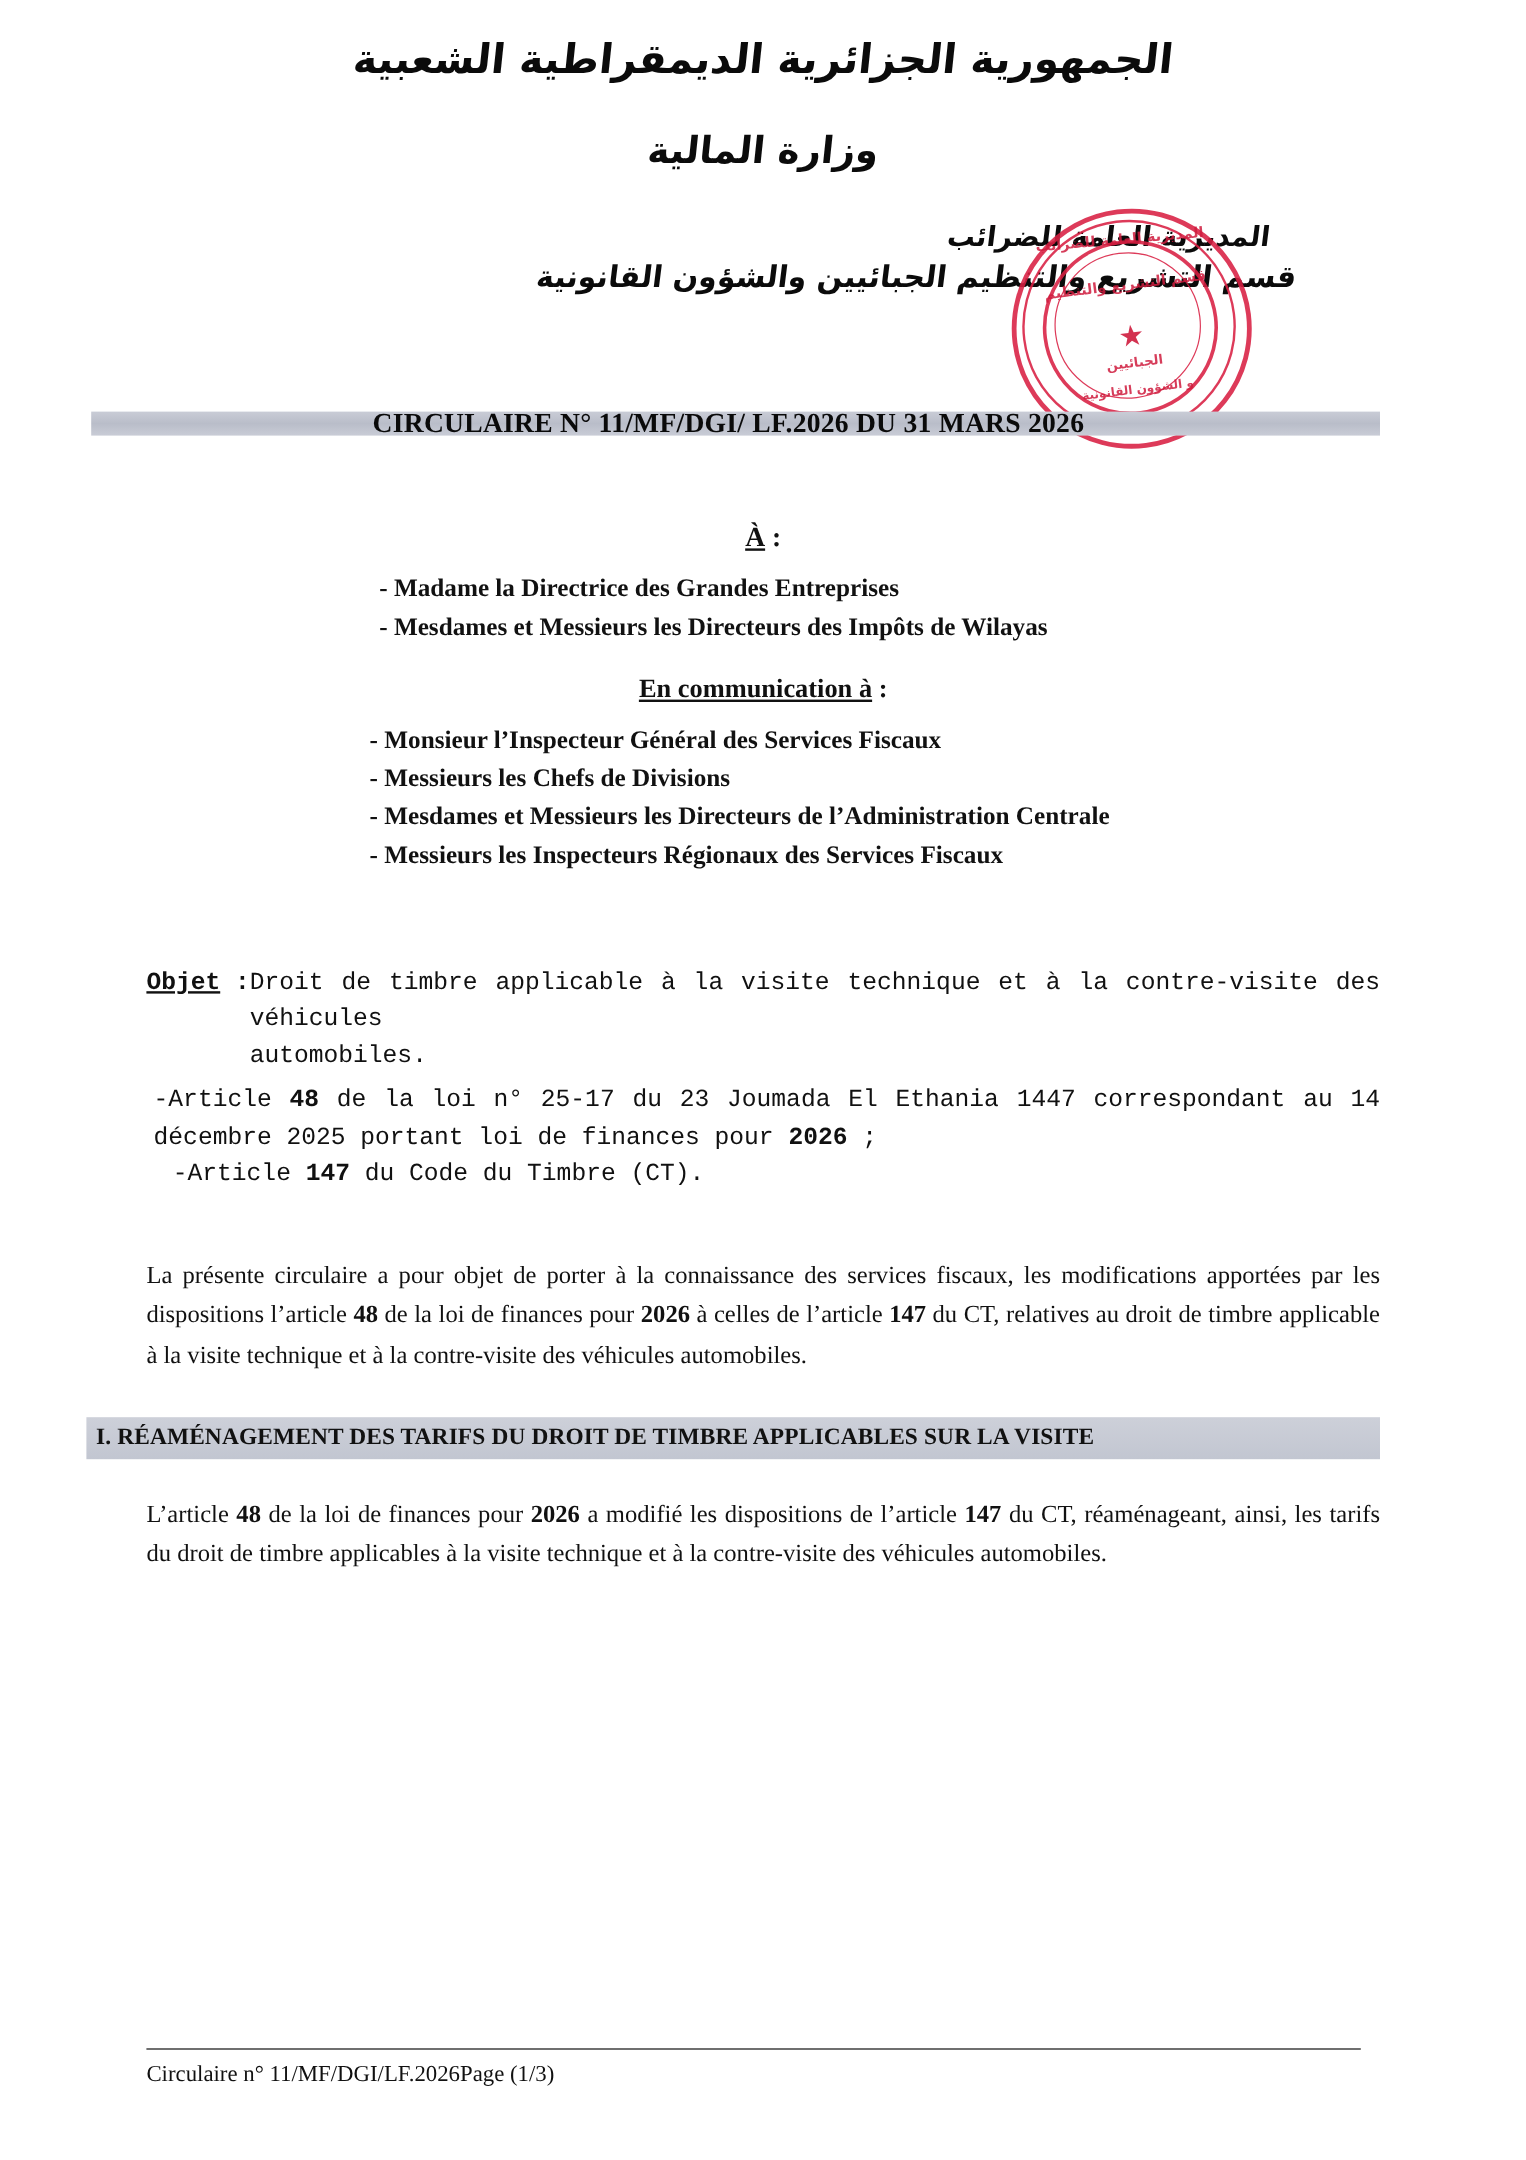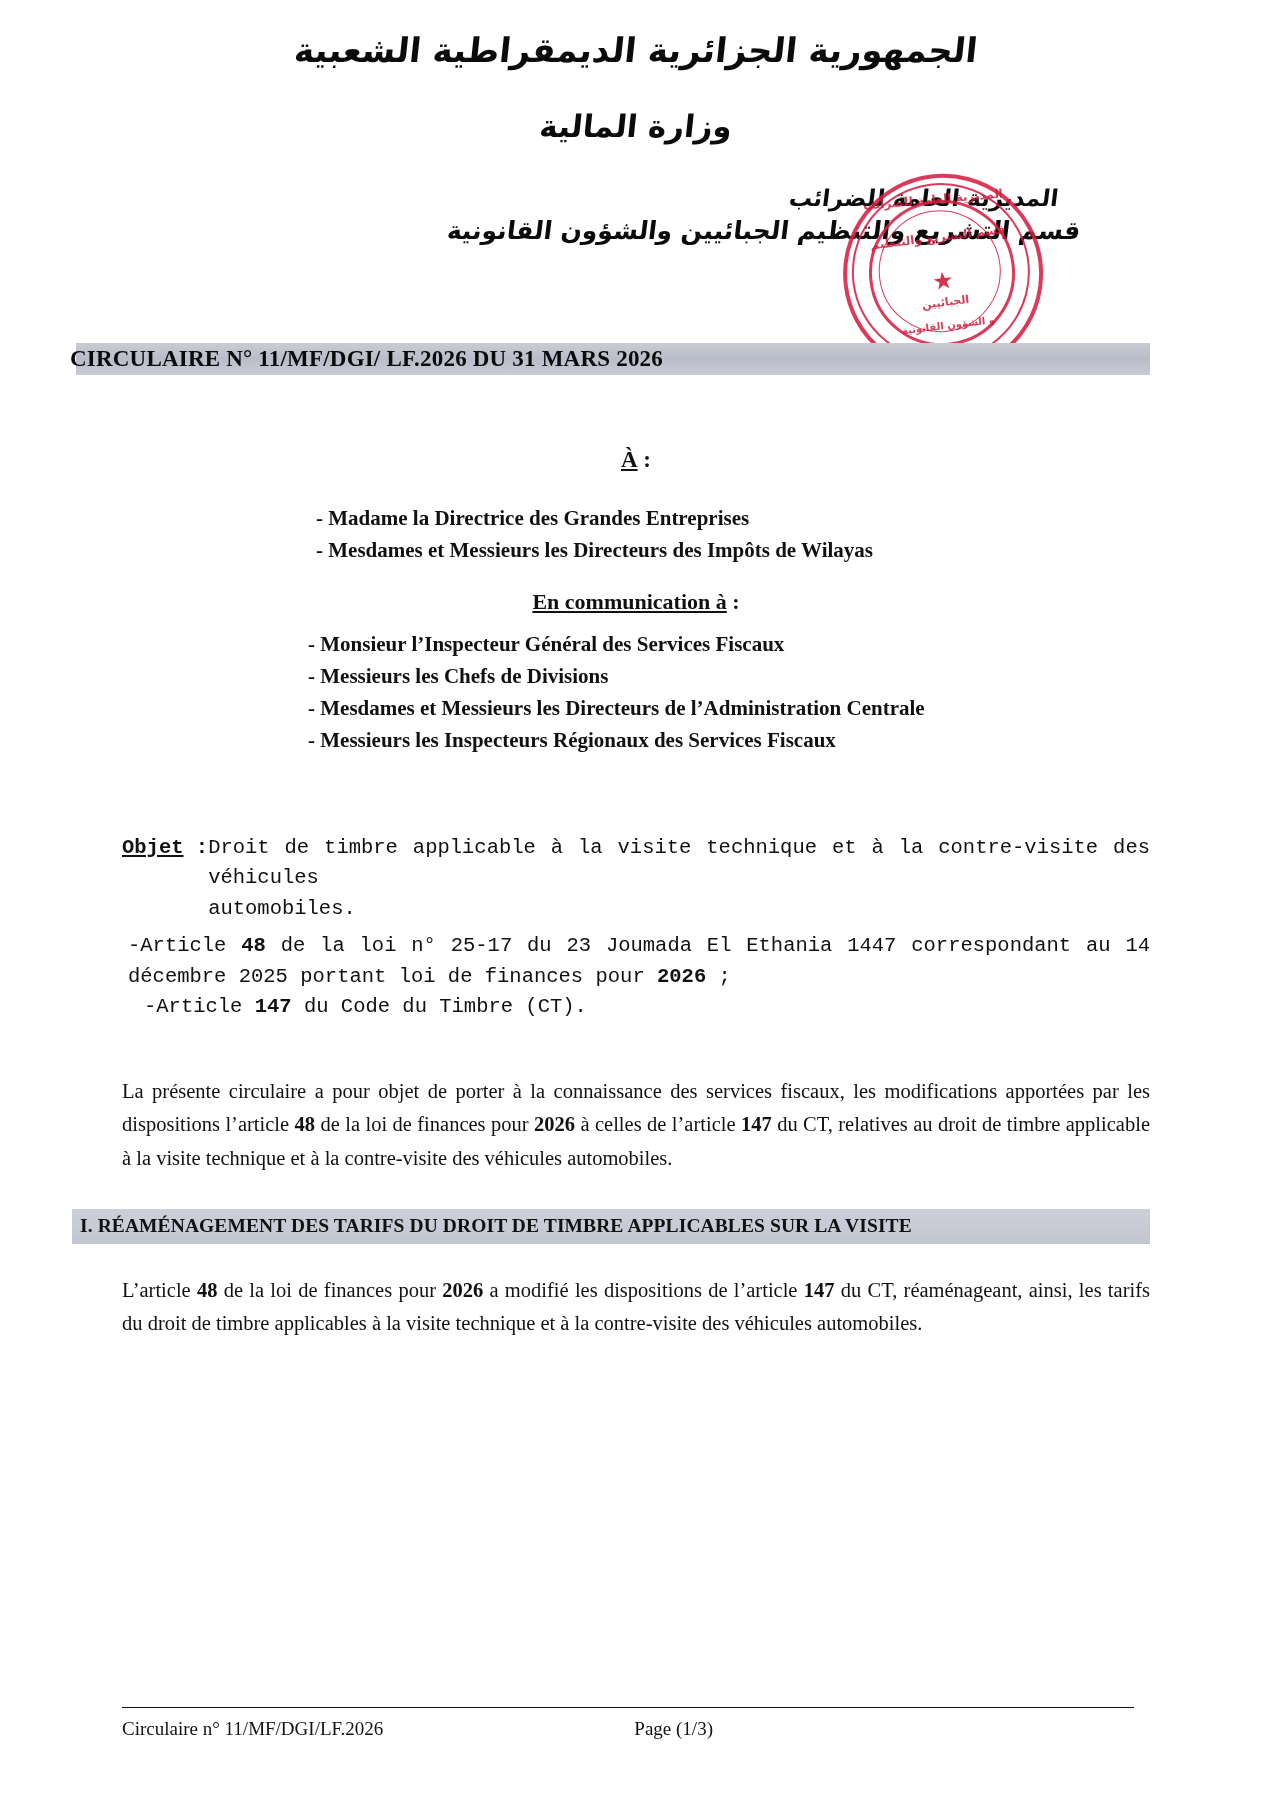--- a/index.html
+++ b/index.html
@@ -137,23 +137,24 @@
     opacity: 0.85;
   }
   .stamp-inner-l1 { top: 122px; }
   .stamp-inner-l2 { top: 146px; font-size: 10px; }
 
   
   .banner {
     position: relative;
     margin: 12px 122px 0 76px;
     background: linear-gradient(180deg, #c9ccd6 0%, #b9bdc9 50%, #c9ccd6 100%);
-    height: 32px;
+    height: 20px;
     display: flex;
     align-items: center;
+    justify-content: center;
   }
   .banner-text {
     font-family: "Liberation Serif", serif;
     font-weight: 700;
     font-size: 23px;
     color: #0a0a0a;
     letter-spacing: 0.2px;
     white-space: nowrap;
     transform: translateX(-6px);
   }
@@ -161,21 +162,21 @@
   
   .to-head {
     text-align: center;
     margin-top: 72px;
     font-size: 23px;
     font-weight: 700;
   }
   .to-head span.u { text-decoration: underline; }
 
   .recip-block {
-    margin-top: 30px;
+    margin-top: 14px;
     padding-left: 316px;
   }
   .recip-line {
     font-size: 21px;
     font-weight: 700;
     line-height: 1.52;
     white-space: nowrap;
   }
 
   .comm-head {
@@ -259,21 +260,21 @@
     border-top: 1.5px solid #111;
     margin-bottom: 10px;
   }
   .footer-row {
     display: flex;
     font-size: 19px;
   }
   .footer-left { flex: 0 0 auto; }
   .footer-center {
     flex: 1 1 auto;
-    text-align: center;
+    text-align: left;
     padding-right: 170px;
   }
 </style>
 </head>
 <body>
 
 <div class="page">
 
   <div class="ar-header">
     <div class="ar-line1">الجمهورية الجزائرية الديمقراطية الشعبية</div>

